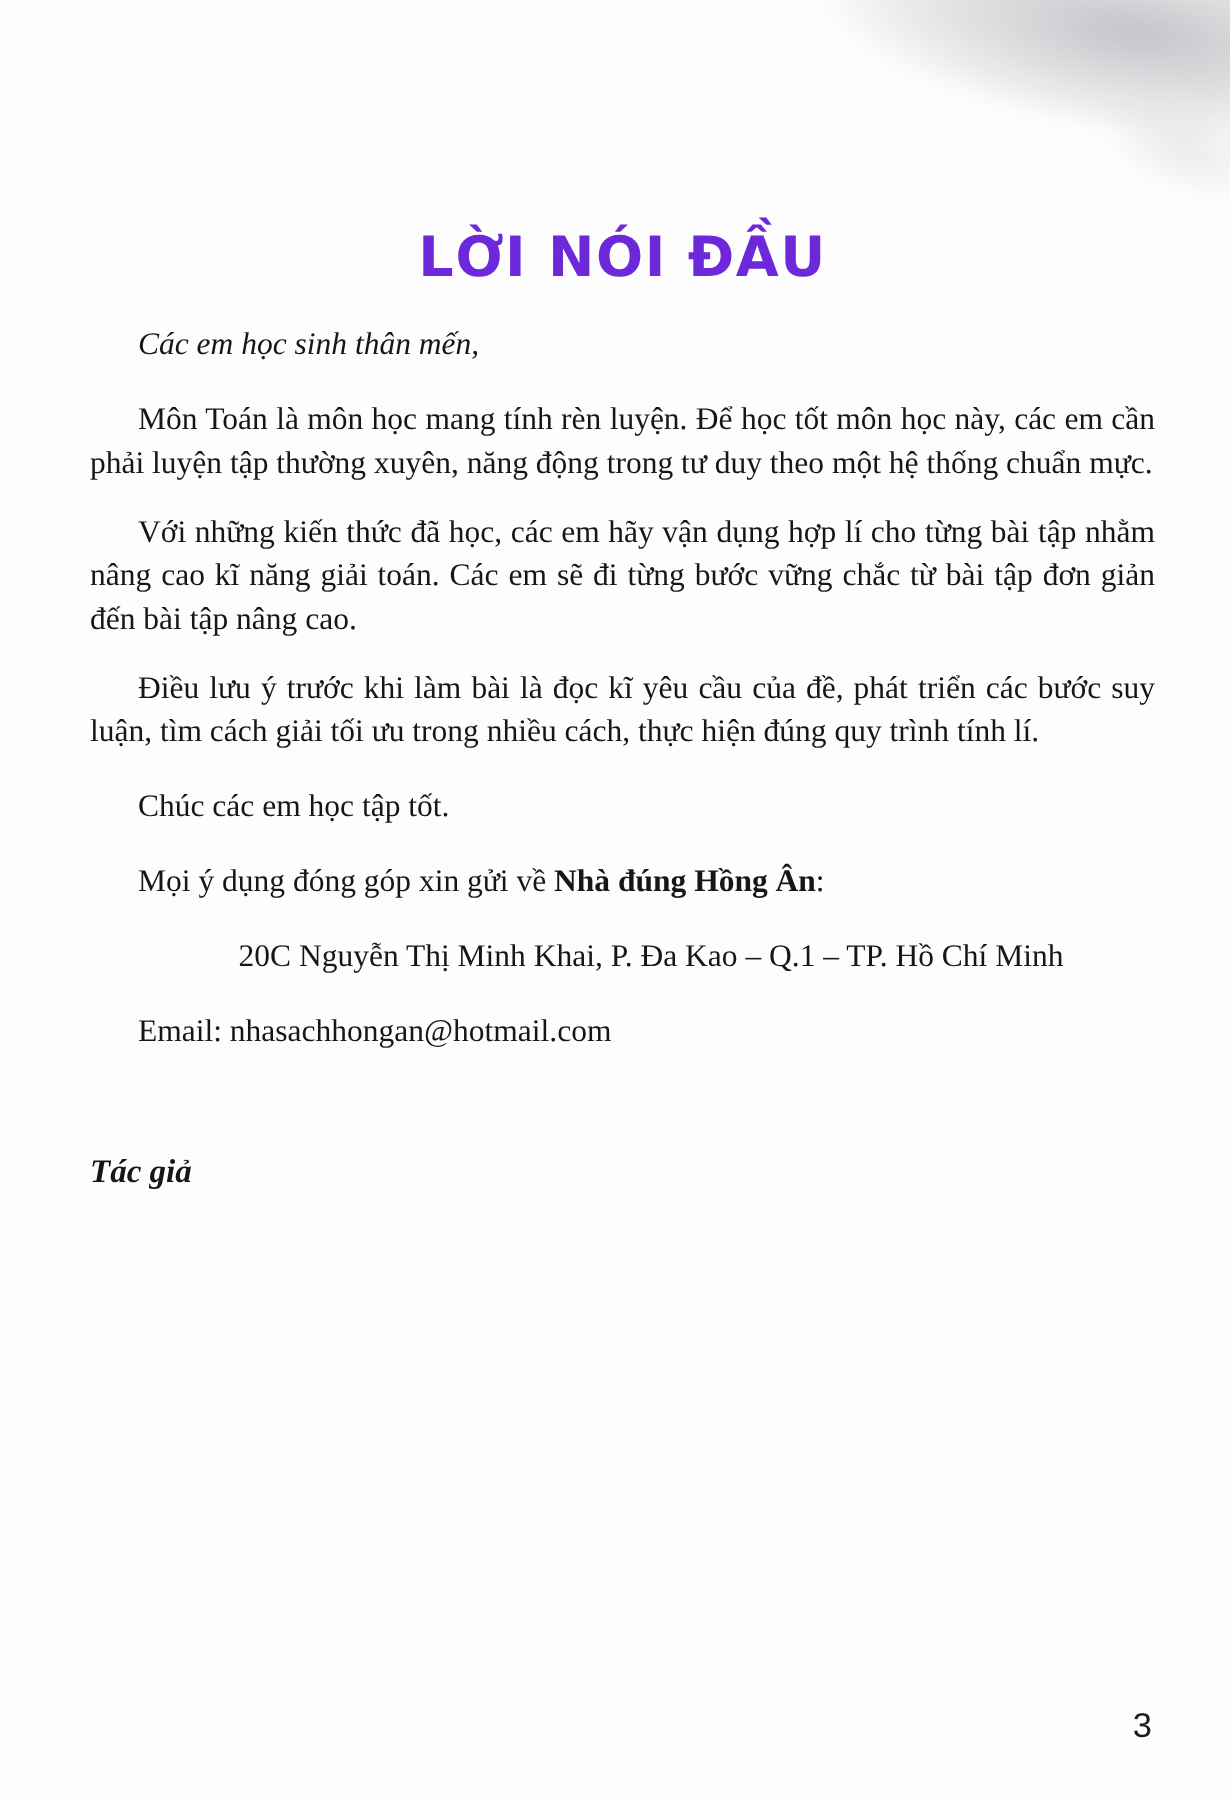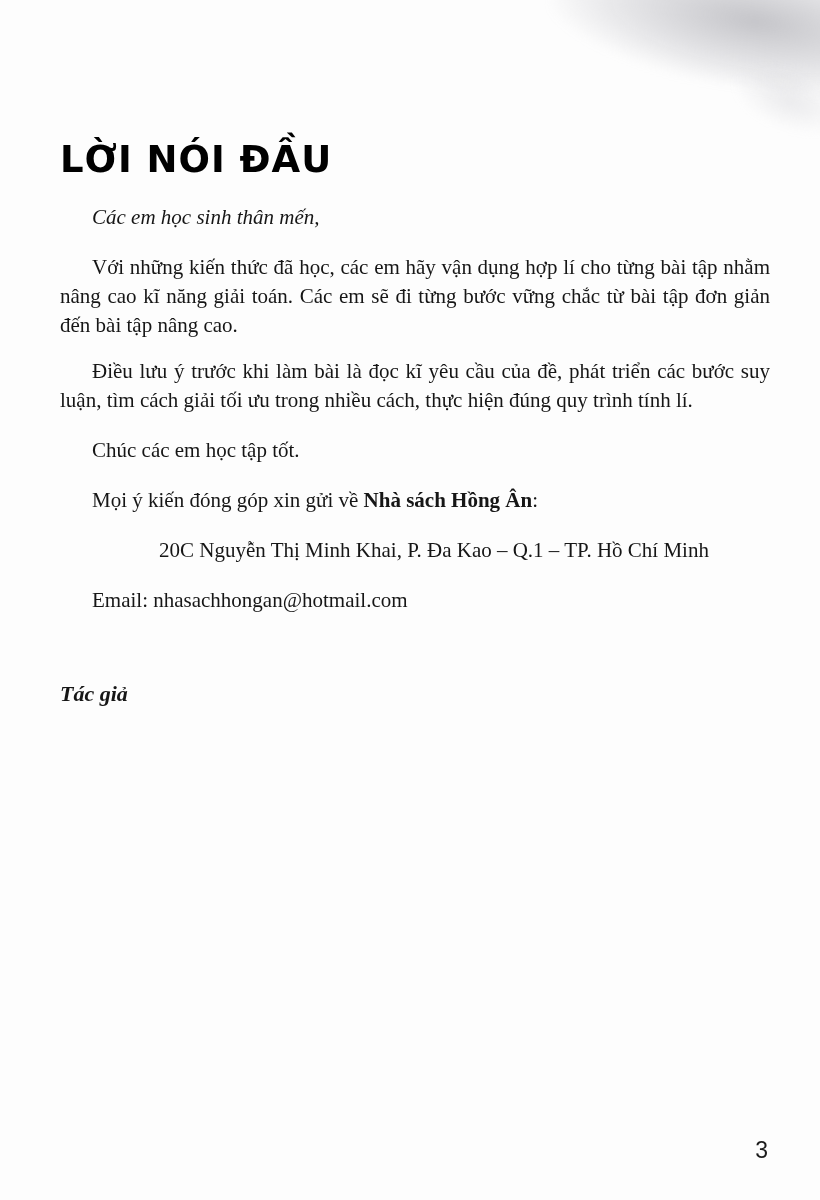--- a/index.html
+++ b/index.html
@@ -37,28 +37,28 @@
     background: radial-gradient(ellipse at center, rgba(180,180,188,0.25) 0%, rgba(200,200,208,0.0) 70%);
     transform: rotate(20deg);
     filter: blur(4px);
     pointer-events: none;
   }
   .content {
     position: relative;
     padding: 138px 50px 0 60px;
   }
   .doc-title {
-    margin: 0;
-    text-align: left;
+    margin: 12px;
+    text-align: center;
     font-family: "DejaVu Sans", sans-serif;
     font-weight: 800;
     font-size: 37px;
     line-height: 44px;
     letter-spacing: 1px;
-    color: #000000;
+    color: #6d28d9;
   }
   .body-text {
     font-size: 21px;
     line-height: 29px;
   }
   .salutation {
     font-style: italic;
     text-indent: 32px;
   }
   .para {
@@ -104,28 +104,29 @@
 
 <div class="page">
   <div class="scan-smudge"></div>
   <div class="scan-smudge2"></div>
 
   <div class="content">
     <h1 class="doc-title">LỜI NÓI ĐẦU</h1>
 
     <p class="body-text salutation">Các em học sinh thân mến,</p>
 
+    <p class="body-text para">Môn Toán là môn học mang tính rèn luyện. Để học tốt môn học này, các em cần phải luyện tập thường xuyên, năng động trong tư duy theo một hệ thống chuẩn mực.</p>
 
     <p class="body-text para">Với những kiến thức đã học, các em hãy vận dụng hợp lí cho từng bài tập nhằm nâng cao kĩ năng giải toán. Các em sẽ đi từng bước vững chắc từ bài tập đơn giản đến bài tập nâng cao.</p>
 
     <p class="body-text para">Điều lưu ý trước khi làm bài là đọc kĩ yêu cầu của đề, phát triển các bước suy luận, tìm cách giải tối ưu trong nhiều cách, thực hiện đúng quy trình tính lí.</p>
 
     <p class="body-text line">Chúc các em học tập tốt.</p>
 
-    <p class="body-text line"><span>Mọi ý kiến đóng góp xin gửi về </span><span class="publisher">Nhà sách Hồng Ân</span><span>:</span></p>
+    <p class="body-text line"><span>Mọi ý dụng đóng góp xin gửi về </span><span class="publisher">Nhà đúng Hồng Ân</span><span>:</span></p>
 
     <p class="body-text address-line">20C Nguyễn Thị Minh Khai, P. Đa Kao – Q.1 – TP. Hồ Chí Minh</p>
 
     <p class="body-text line">Email: nhasachhongan@hotmail.com</p>
 
 
     <p class="body-text author-sign">Tác giả</p>
   </div>
 
   <div class="page-number">3</div>

